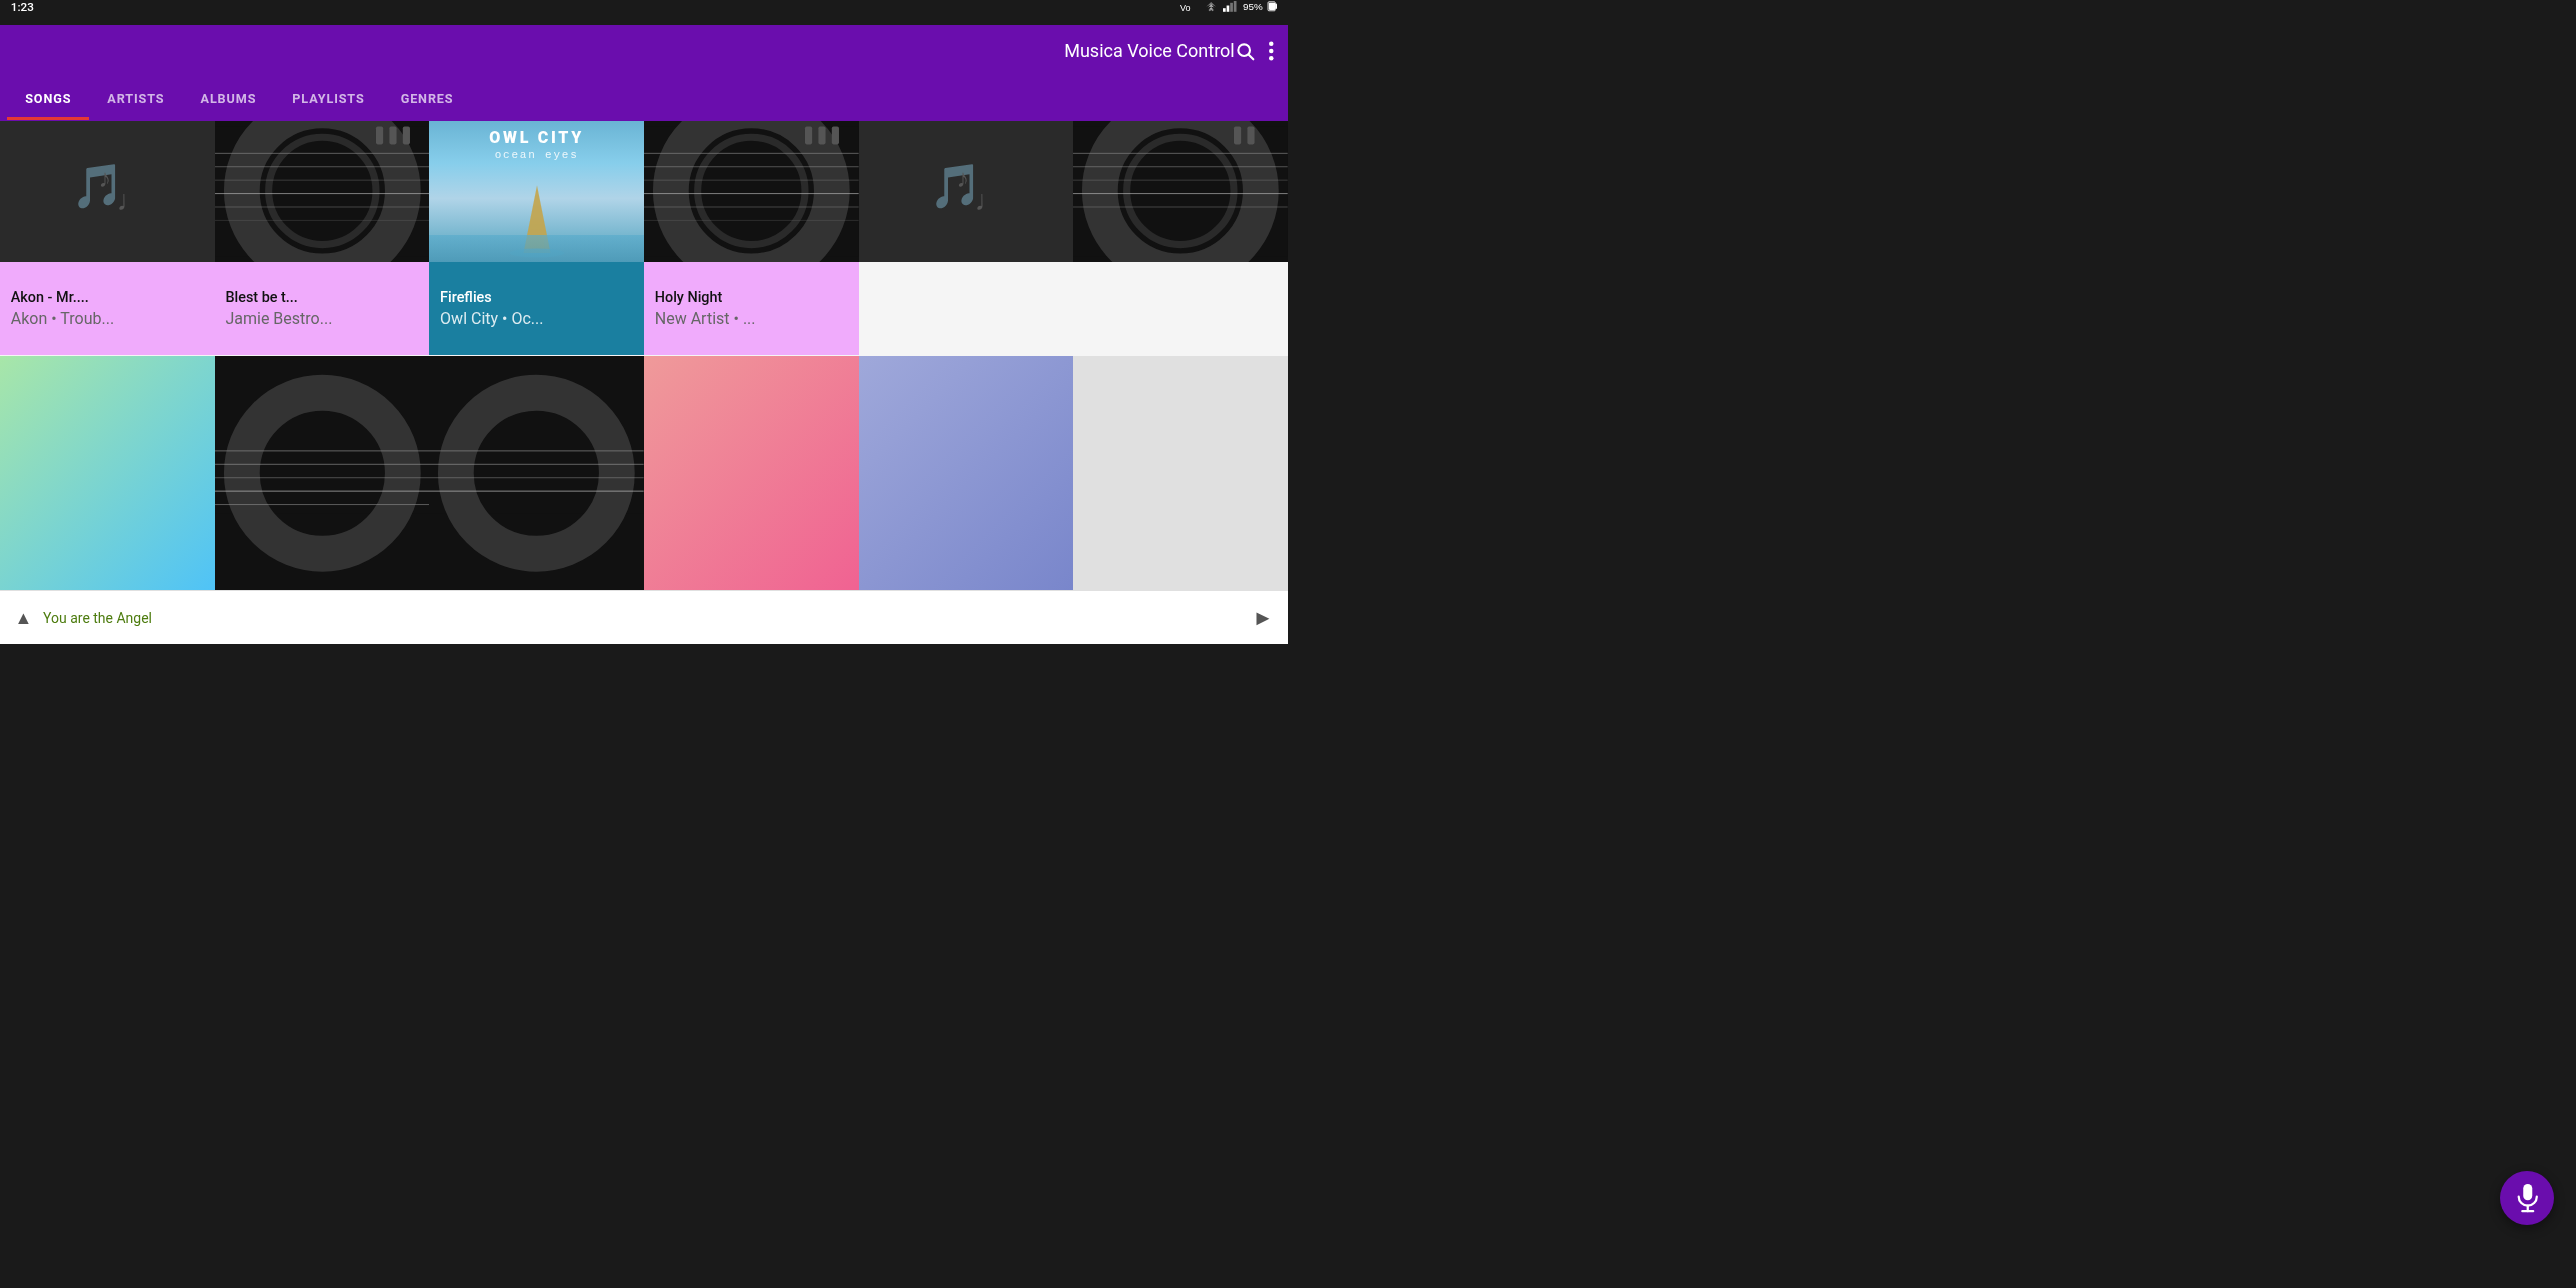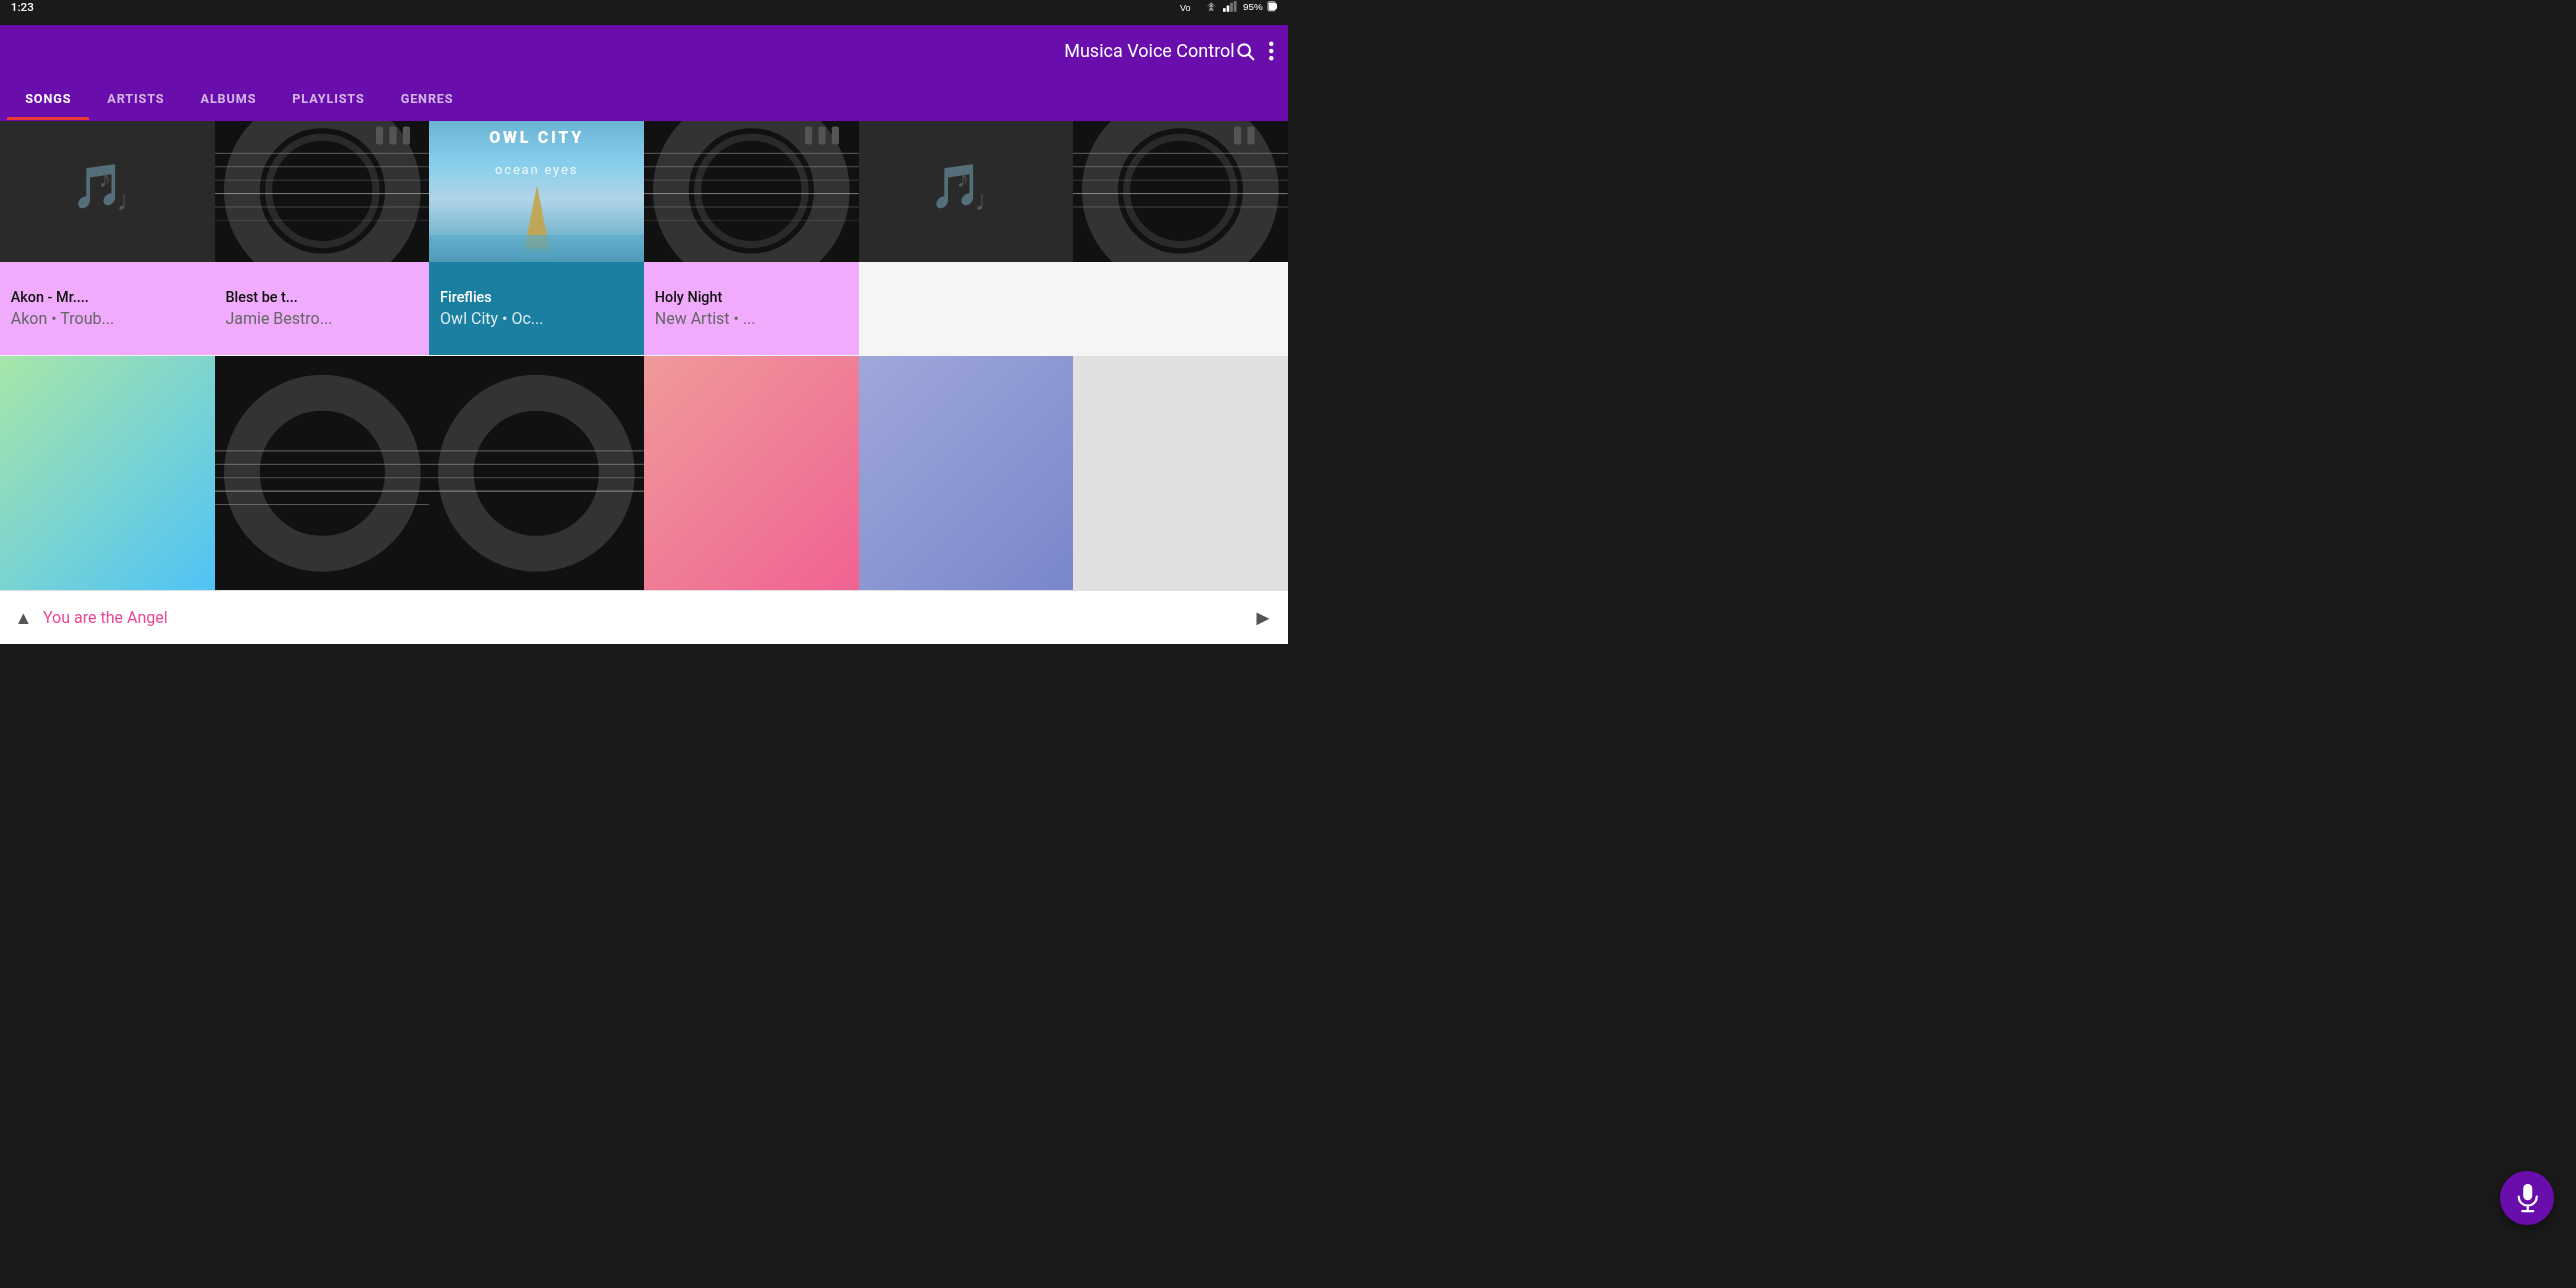--- a/index.html
+++ b/index.html
@@ -178,22 +178,22 @@
       position: relative;
     }
     .player-expand {
       font-size: 18px;
       color: #555;
       margin-right: 10.8px;
       cursor: pointer;
     }
     .player-song-title {
       flex: 1;
-      font-size: 16px;
-      color: #ec4899;
+      font-size: 14px;
+      color: #4d7c0f;
     }
     .player-play {
       font-size: 21.6px;
       color: #555;
       cursor: pointer;
     }
     .bottom-red-bar {
       width: 100%;
       height: 3.6px;
       background: #e53935;
@@ -359,21 +359,21 @@
           <div class="song-subtitle">
             <span>Jamie Bestro...</span>
           </div>
         </div>
       </div>
 
       <div class="song-card">
         <div class="card-image" style="background: linear-gradient(180deg, #6ab4d4 0%, #87ceeb 30%, #b0d4e8 55%, #7ab8d0 80%, #5a9db8 100%); position:relative; overflow:hidden;">
           <div style="position:absolute; top:7.2px; left:0; right:0; text-align:center;">
             <div style="color:white; font-size:16px; font-weight:900; letter-spacing:2.7px; line-height:1.2;">OWL CITY</div>
-            <div style="color:rgba(255,255,255,0.85); font-size:13px; letter-spacing:1.8px; margin-top:15px;">ocean eyes</div>
+            <div style="color:rgba(255,255,255,0.85); font-size:11px; letter-spacing:1.8px; margin-top:2px;font-family:Liberation Mono, monospace;">ocean eyes</div>
           </div>
 
           <svg style="position:absolute; bottom:0; left:50%; transform:translateX(-50%);" width="72" height="81" viewBox="0 0 80 90">
             <polygon points="40,5 55,80 25,80" fill="#c4a44a" opacity="0.9"></polygon>
             <rect x="32" y="60" width="16" height="20" fill="#c4a44a" opacity="0.9"></rect>
             <ellipse cx="40" cy="80" rx="30" ry="5" fill="#5aaccc" opacity="0.7"></ellipse>
           </svg>
 
           <div style="position:absolute; bottom:0; left:0; right:0; height:27px; background: linear-gradient(180deg, #5aaccc 0%, #4a9ab8 100%); opacity:0.7;"></div>
         </div>

